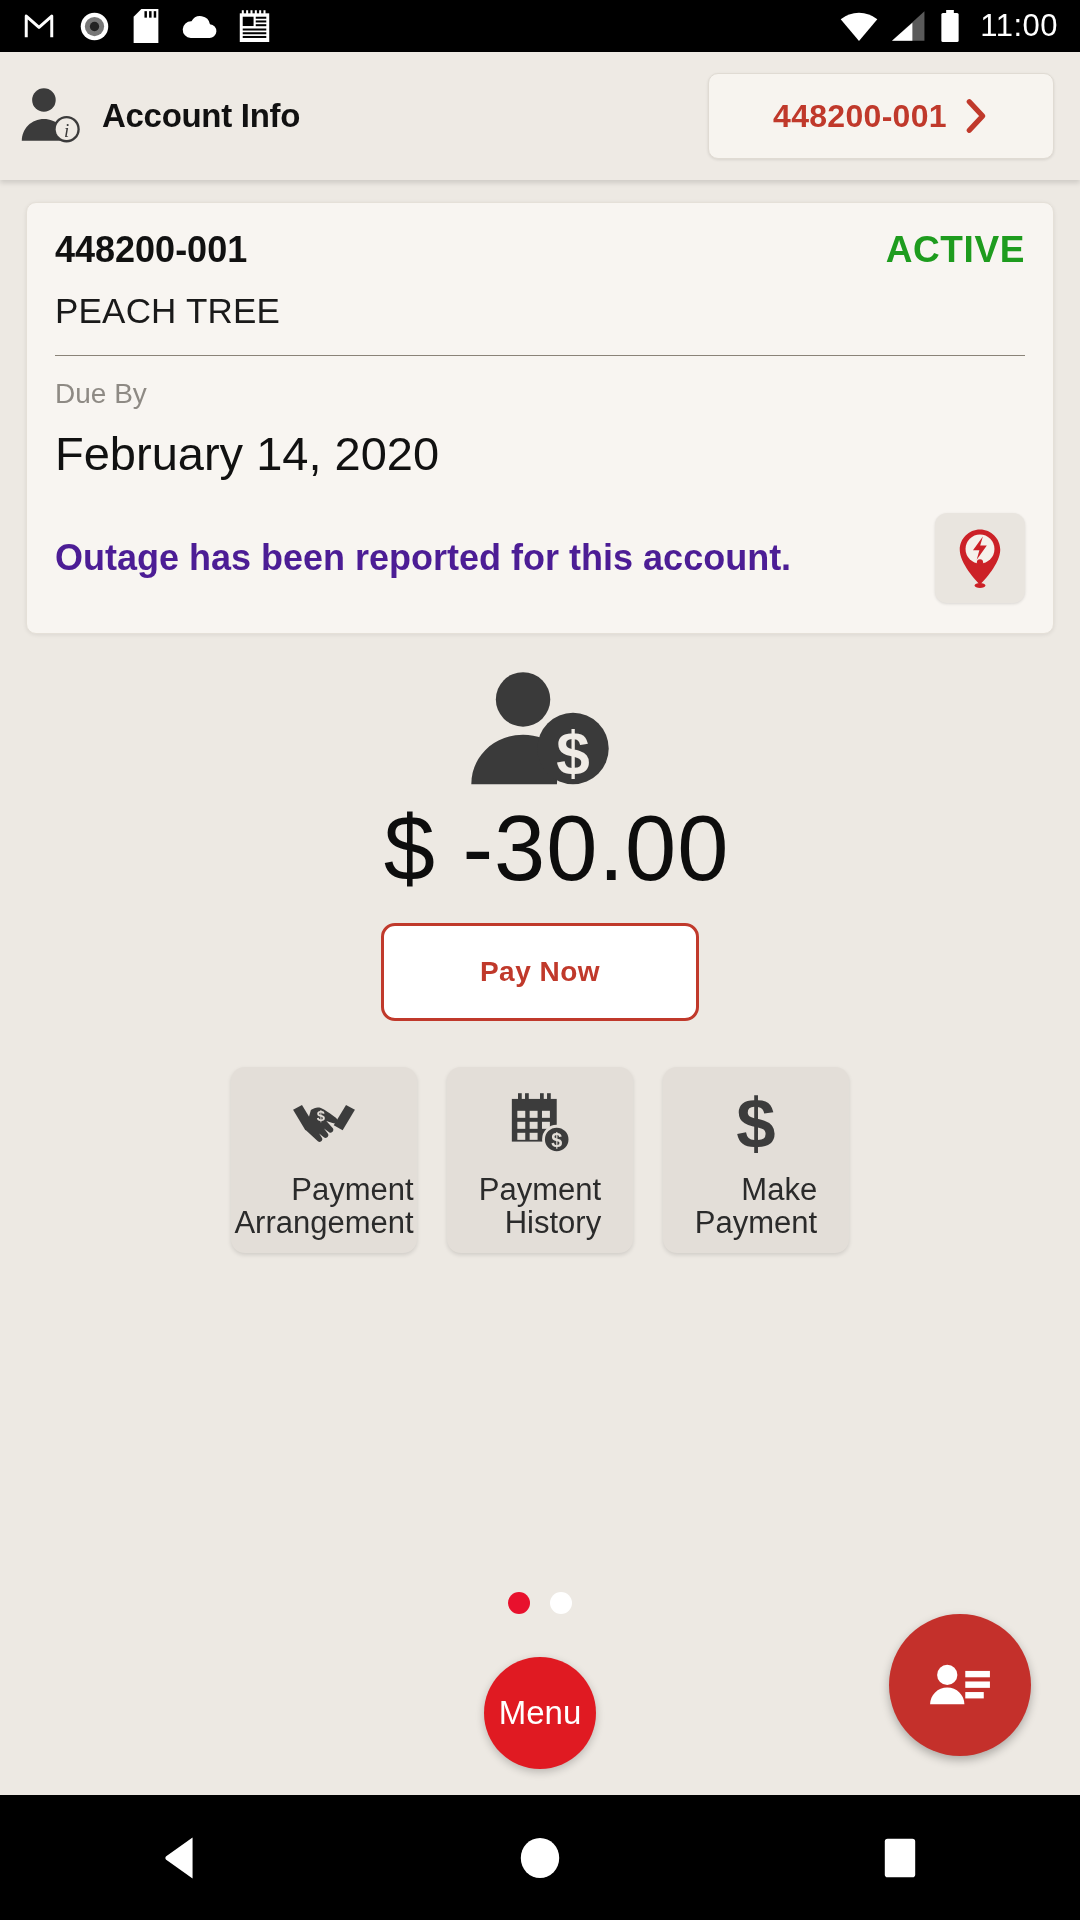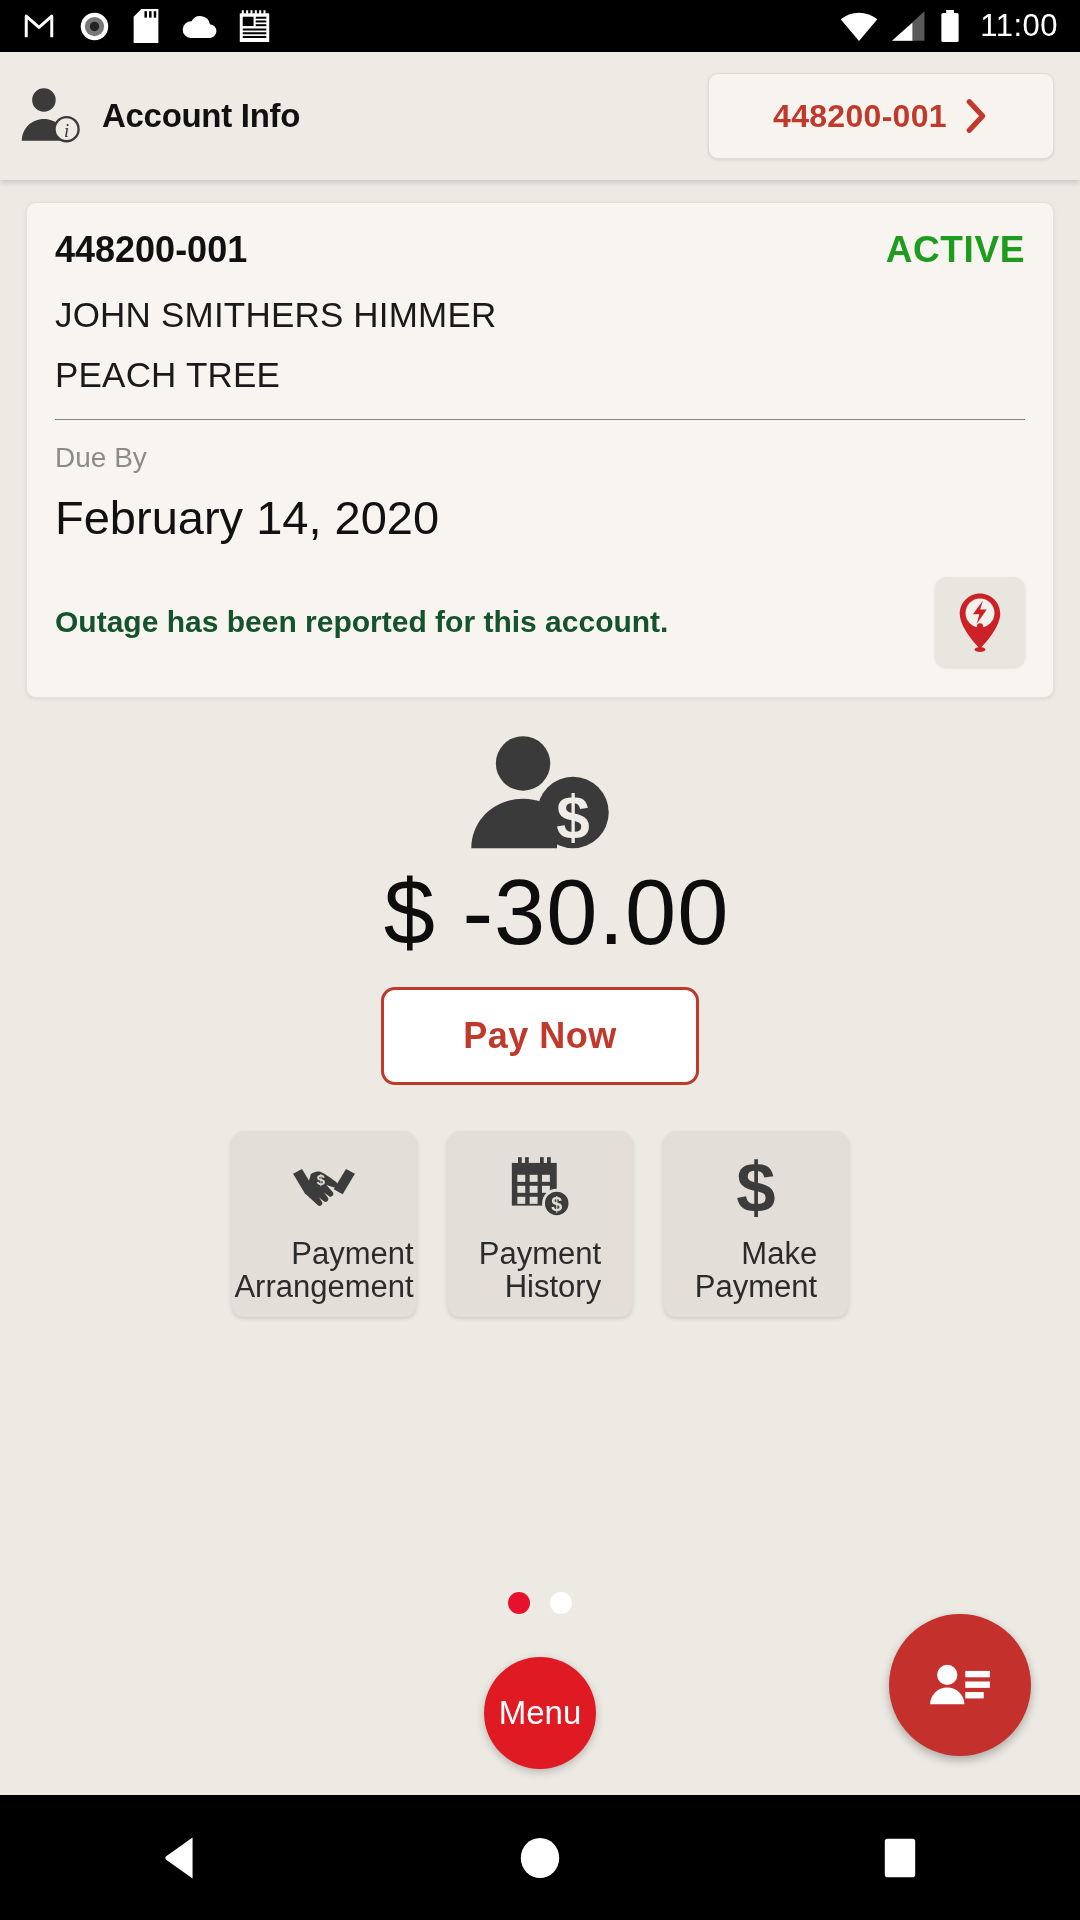--- a/index.html
+++ b/index.html
@@ -54,42 +54,42 @@
   .acct-status{ font-size:37px; font-weight:bold; color:#1E9C1E; letter-spacing:.6px; }
   .cust-name{ font-size:35px; color:#1a1a1a; margin-top:24px; letter-spacing:.2px; }
   .cust-addr{ font-size:35px; color:#1a1a1a; margin-top:20px; letter-spacing:.2px; }
   .divider{ height:1px; background:#8A8378; margin:24px 0 22px 0; }
   .due-label{ font-size:28px; color:#8E8A84; }
   .due-date{ font-size:47px; color:#111; margin-top:16px; }
   .card-row3{
     display:flex; align-items:center; justify-content:space-between;
     margin-top:32px;
   }
-  .outage-msg{ font-size:30px; font-weight:bold; color:#14532d; }
+  .outage-msg{ font-size:36px; font-weight:bold; color:#4c1d95; }
   .outage-tile{
     width:90px; height:90px; background:#E9E5DF; border-radius:12px;
     display:flex; align-items:center; justify-content:center;
     box-shadow:0 1px 3px rgba(0,0,0,.12);
     flex:0 0 auto;
   }
 
   
   .balance-wrap{ margin-top:36px; text-align:center; }
   .balance-amount{
     font-size:92px; color:#0d0d0d; margin-top:6px;
     letter-spacing:1px; font-weight:400;padding-left:33px;
   }
 
   
   .paynow-wrap{ display:flex; justify-content:center; margin-top:22px; }
   .paynow{
     width:318px; height:98px; background:#FFFFFF;
     border:3px solid #C0392B; border-radius:14px;
     display:flex; align-items:center; justify-content:center;
-    font-size:36px; font-weight:bold; color:#C0392B; letter-spacing:.5px;
+    font-size:28px; font-weight:bold; color:#C0392B; letter-spacing:.5px;
   }
 
   
   .tiles{ display:flex; justify-content:center; gap:30px; margin-top:46px; }
   .tile{
     width:186px; height:186px; background:#E3DED8; border-radius:14px;
     display:flex; flex-direction:column; align-items:center; justify-content:center;
     box-shadow:0 2px 4px rgba(0,0,0,.12);
     padding-top:6px;
   }
@@ -203,21 +203,20 @@
       <path fill="none" stroke="#C0392B" stroke-width="2.8" stroke-linecap="round" stroke-linejoin="round" d="M2.5 2.5 9.5 10l-7 7.5"></path>
     </svg>
   </div>
 </div>
 
 <div class="card">
   <div class="card-row1">
     <span class="acct-no">448200-001</span>
     <span class="acct-status" style="color: rgb(30, 156, 30);">ACTIVE</span>
   </div>
-  <div class="cust-name">JOHN SMITHERS HIMMER</div>
   <div class="cust-addr">PEACH TREE</div>
   <div class="divider"></div>
   <div class="due-label">Due By</div>
   <div class="due-date">February 14, 2020</div>
   <div class="card-row3">
     <span class="outage-msg">Outage has been reported for this account.</span>
     <span class="outage-tile">
       <svg width="58" height="62" viewBox="0 0 26 30">
         <path fill="#CC2127" d="M13 1.2c-5.4 0-9.8 4.4-9.8 9.8 0 6.6 8.1 15.2 9.3 16.4a.7.7 0 0 0 1 0c1.2-1.2 9.3-9.8 9.3-16.4 0-5.4-4.4-9.8-9.8-9.8z"></path>
         <circle cx="13" cy="10.6" r="7" fill="#F5F1EB"></circle>

